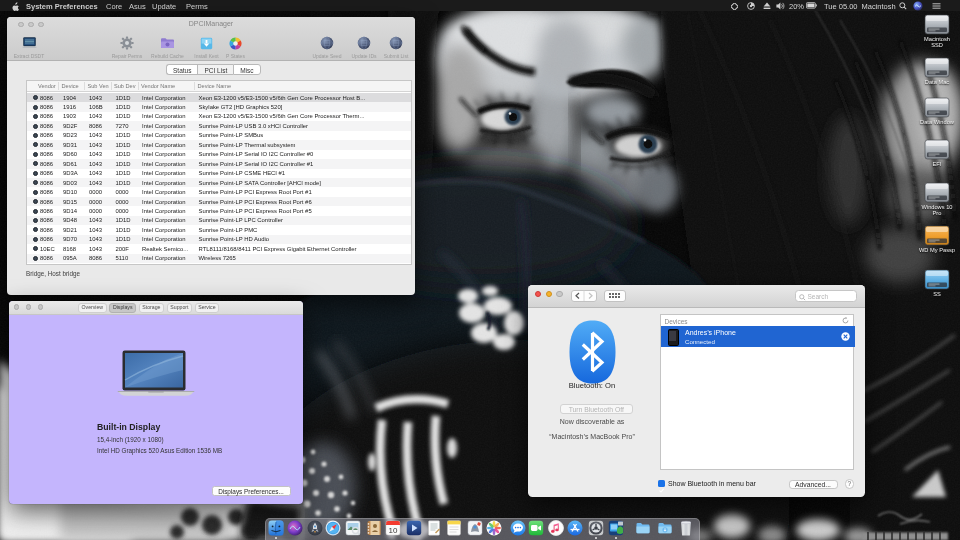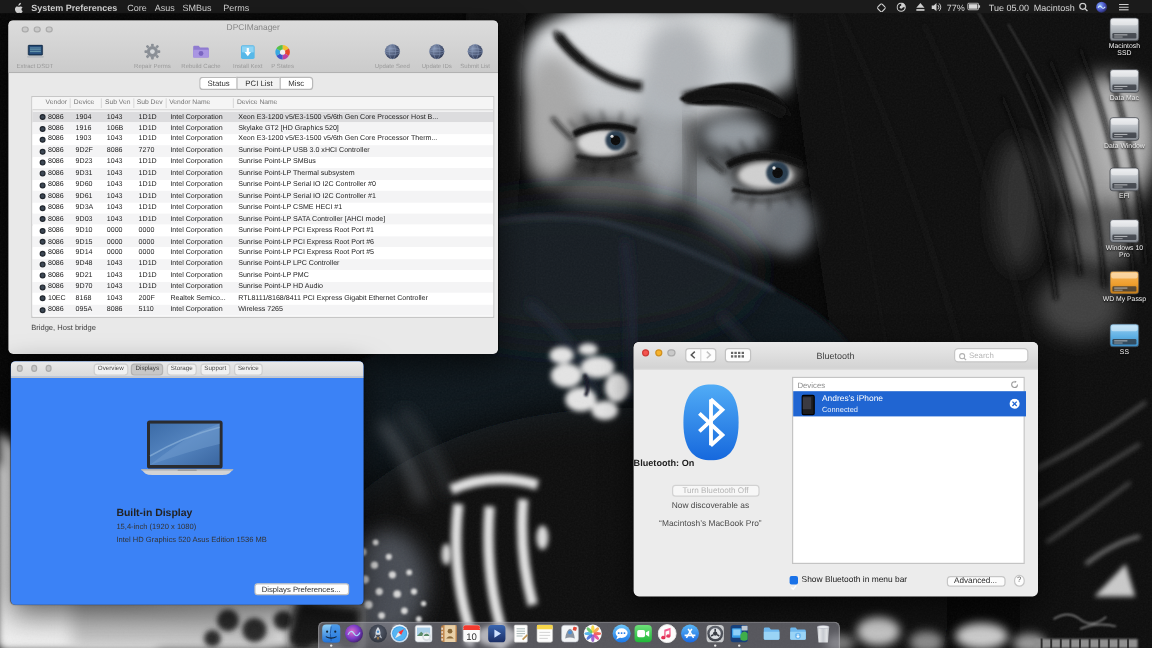--- a/index.html
+++ b/index.html
@@ -27,21 +27,21 @@
 #dpcihdr i{position:absolute;top:1px;height:8px;width:1px;background:#dcdcdc;}
 #dpcirows{position:absolute;left:0;top:12.5px;width:100%;}
 .tr{position:absolute;left:0;width:100%;height:9.45px;font-size:5.9px;color:#1c1c1c;background:#fff;}
 .tr.alt{background:#f4f4f5;}
 .tr.sel{background:#dcdcde;}
 .tr span{position:absolute;top:1.6px;white-space:nowrap;}
 .tr .ic{position:absolute;left:6px;top:2.2px;width:5px;height:5px;border-radius:50%;background:#3c4754;border:0.5px solid #20262e;box-sizing:border-box;}
 .c1{left:13px}.c2{left:36px}.c3{left:62px}.c4{left:88.5px}.c5{left:115px}.c6{left:171.5px}
 #dpcistatus{position:absolute;left:19px;top:250px;font-size:6.3px;color:#3c3c3c;}
 
-#about{left:8.5px;top:300.5px;width:294px;height:203px;border-radius:4px;background:#3b82f6;}
+#about{left:8.5px;top:300.5px;width:294px;height:203px;border-radius:4px;background:#c4b5fd;}
 #abouthead{position:absolute;left:0;top:0;width:294px;height:13px;border-radius:4px 4px 0 0;background:linear-gradient(#eaeaea,#dadada);border-bottom:1px solid #c6c6c6;}
 #abouttabs{position:absolute;left:69.5px;top:2.8px;display:flex;font-size:5.2px;color:#4a4a4a;}
 #abouttabs div{background:#f1f1f1;border:0.5px solid #cfcfcf;border-radius:3px;padding:0 2.5px;line-height:7.4px;margin-right:2.8px;}
 #abouttabs div.on{background:#c7c7c7;border-color:#b2b2b2;color:#3a3a3a;}
 
 #bt{left:528px;top:284.5px;width:336.5px;height:212.5px;border-radius:4.5px;background:#ececec;}
 #bthead{position:absolute;left:0;top:0;width:336.5px;height:22px;border-radius:4.5px 4.5px 0 0;background:linear-gradient(#e9e9e9,#d3d3d3);border-bottom:1px solid #b9b9b9;}
 #bttitle{position:absolute;width:100%;top:7px;text-align:center;font-size:7.5px;color:#3f3f3f;}
 .btnav{position:absolute;top:5.5px;height:11.5px;background:#fdfdfd;border:0.5px solid #c2c2c2;border-radius:3px;box-sizing:border-box;}
 #btsearch{position:absolute;right:8px;top:5px;width:62px;height:12px;background:#fff;border:0.5px solid #c6c6c6;border-radius:3.5px;box-sizing:border-box;font-size:6.5px;color:#b5b5b5;}
@@ -294,39 +294,39 @@
 <rect x="0" y="0" width="960" height="540" filter="url(#grain)" opacity="0.055"></rect>
 </svg>
 
 <div id="menubar">
  <svg class="mi" style="left:12px;top:1.5px" width="8" height="9" viewBox="0 0 8 9">
         <path d="M5.4,0.3 C5.5,1 5.2,1.6 4.8,2 C4.4,2.5 3.8,2.8 3.3,2.8 C3.2,2.1 3.5,1.5 3.9,1.1 C4.3,0.6 5,0.3 5.4,0.3 Z M6.6,8 C6.3,8.5 5.9,8.9 5.3,8.9 C4.8,8.9 4.6,8.6 4,8.6 C3.4,8.6 3.1,8.9 2.6,8.9 C2.1,8.9 1.7,8.5 1.3,8 C0.6,7 0.1,5.5 0.8,4.4 C1.1,3.8 1.7,3.4 2.4,3.4 C2.9,3.4 3.4,3.7 3.7,3.7 C4,3.7 4.6,3.3 5.2,3.4 C5.5,3.4 6.3,3.5 6.8,4.2 C6.2,4.6 5.9,5.1 5.9,5.8 C5.9,6.6 6.4,7.1 6.9,7.4 C6.8,7.6 6.7,7.8 6.6,8 Z" fill="#d8d8d8"></path>
       </svg>
  <span class="mi" style="left:26px;font-weight:bold;">System Preferences</span>
  <span class="mi" style="left:106px;">Core</span>
  <span class="mi" style="left:129px;">Asus</span>
- <span class="mi" style="left:152px;">SMBus</span>
+ <span class="mi" style="left:152px;">Update</span>
  <span class="mi" style="left:186px;">Perms</span>
  <svg class="mi" style="left:731px;top:2.5px" width="7" height="7" viewBox="0 0 8 8">
         <rect x="1" y="1" width="6" height="6" fill="none" stroke="#cfcfcf" stroke-width="1.1" transform="rotate(45 4 4)"></rect>
       </svg>
  <svg class="mi" style="left:747px;top:2px" width="8" height="8" viewBox="0 0 8 8">
         <circle cx="4" cy="4" r="3.4" fill="none" stroke="#cfcfcf" stroke-width="0.9"></circle>
         <circle cx="4" cy="4" r="1.2" fill="#cfcfcf"></circle>
         <path d="M4,0.8 A3.2,3.2 0 0 1 7.2,4 L4,4 Z" fill="#cfcfcf"></path>
       </svg>
  <svg class="mi" style="left:762.5px;top:2px" width="8" height="8" viewBox="0 0 8 8">
         <polygon points="4,0.6 7.4,4.4 0.6,4.4" fill="#cfcfcf"></polygon>
         <rect x="0.6" y="5.6" width="6.8" height="1.4" fill="#cfcfcf"></rect>
       </svg>
  <svg class="mi" style="left:776px;top:1.8px" width="9" height="8" viewBox="0 0 9 8">
         <polygon points="0.4,2.6 2.2,2.6 4.4,0.6 4.4,7.4 2.2,5.4 0.4,5.4" fill="#cfcfcf"></polygon>
         <path d="M5.6,2.2 A2.6,2.6 0 0 1 5.6,5.8 M6.6,0.9 A4.2,4.2 0 0 1 6.6,7.1" stroke="#cfcfcf" stroke-width="0.8" fill="none"></path>
       </svg>
- <span class="mi" style="left:789px;">77%</span>
+ <span class="mi" style="left:789px;">20%</span>
  <svg class="mi" style="left:806px;top:2.3px" width="11" height="7" viewBox="0 0 11 7">
         <rect x="0.4" y="0.6" width="9" height="5.6" rx="1" fill="none" stroke="#cfcfcf" stroke-width="0.8"></rect>
         <rect x="1.3" y="1.5" width="7.2" height="3.8" fill="#d8d8d8"></rect>
         <rect x="9.8" y="2.4" width="1" height="2" fill="#cfcfcf"></rect>
       </svg>
  <span class="mi" style="left:824px;">Tue 05.00</span>
  <span class="mi" style="left:861.5px;">Macintosh</span>
  <svg class="mi" style="left:899px;top:2px" width="8" height="8" viewBox="0 0 8 8">
         <circle cx="3.3" cy="3.3" r="2.5" fill="none" stroke="#cfcfcf" stroke-width="1"></circle>
         <line x1="5.2" y1="5.2" x2="7.2" y2="7.2" stroke="#cfcfcf" stroke-width="1.1"></line>
@@ -823,21 +823,20 @@
             <rect x="0" y="3" width="2" height="2"></rect>
             <rect x="3" y="3" width="2" height="2"></rect>
             <rect x="6" y="3" width="2" height="2"></rect>
             <rect x="9" y="3" width="2" height="2"></rect>
             <rect x="0" y="6" width="2" height="0.5"></rect>
             <rect x="3" y="6" width="2" height="0.5"></rect>
             <rect x="6" y="6" width="2" height="0.5"></rect>
             <rect x="9" y="6" width="2" height="0.5"></rect>
           </g>
         </svg>
- <div id="bttitle">Bluetooth</div>
  <div id="btsearch">
           <svg style="position:absolute;left:3px;top:3px" width="7" height="7" viewBox="0 0 8 8">
             <circle cx="3.2" cy="3.2" r="2.4" fill="none" stroke="#b0b0b0" stroke-width="1"></circle>
             <line x1="5" y1="5" x2="7" y2="7" stroke="#b0b0b0" stroke-width="1.1"></line>
           </svg>
           <span style="position:absolute;left:12px;top:2.5px;">Search</span>
         </div>
 </div>
 <svg class="abs" style="left:40.5px;top:35.5px" width="47" height="64" viewBox="0 0 47 64">
 <defs>
@@ -846,21 +845,21 @@
             <stop offset="1" stop-color="#1668dd"></stop>
           </linearGradient>
         </defs>
 <path d="M23.5,0.5 C35.5,0.5 46.5,6.5 46.5,32 C46.5,57.5 35.5,63.5 23.5,63.5 C11.5,63.5 0.5,57.5 0.5,32 C0.5,6.5 11.5,0.5 23.5,0.5 Z" fill="url(#btg)"></path>
 <g stroke="#ffffff" stroke-width="3.2" fill="none" stroke-linejoin="miter">
 <path d="M23.5,13 L23.5,51"></path>
 <path d="M23.2,12.6 L33,21.5 L13.8,39.5"></path>
 <path d="M23.2,51.4 L33,42.5 L13.8,24.5"></path>
 </g>
 </svg>
-<div class="abs" style="left:0;top:96px;width:128px;text-align:left;font-size:7.6px;font-weight:bold;color:#1c1c1c;">Bluetooth: On</div>
+<div class="abs" style="left:0;top:96px;width:128px;text-align:center;font-size:7.6px;font-weight:normal;color:#1c1c1c;">Bluetooth: On</div>
 <div class="abs" style="left:32px;top:119.5px;width:72.5px;height:10px;background:#f7f7f7;border:0.5px solid #d2d2d2;border-radius:3px;box-sizing:border-box;text-align:center;font-size:6.8px;color:#b4b4b4;line-height:9px;">Turn Bluetooth Off</div>
 <div class="abs" style="left:0;top:133.5px;width:128px;text-align:center;font-size:7px;color:#4a4a4a;">Now discoverable as</div>
 <div class="abs" style="left:0;top:148.5px;width:128px;text-align:center;font-size:7px;color:#4a4a4a;">“Macintosh’s MacBook Pro”</div>
 <div id="btlist">
  <div style="position:absolute;left:4px;top:2.5px;font-size:6.5px;color:#8c8c8c;">Devices</div>
  <svg style="position:absolute;right:4px;top:2px" width="7" height="7" viewBox="0 0 8 8">
           <path d="M6.8,4 A2.8,2.8 0 1 1 4,1.2" fill="none" stroke="#9a9a9a" stroke-width="1"></path>
           <polygon points="4,0 6,1.2 4,2.6" fill="#9a9a9a"></polygon>
         </svg>
  <div id="btrow">

